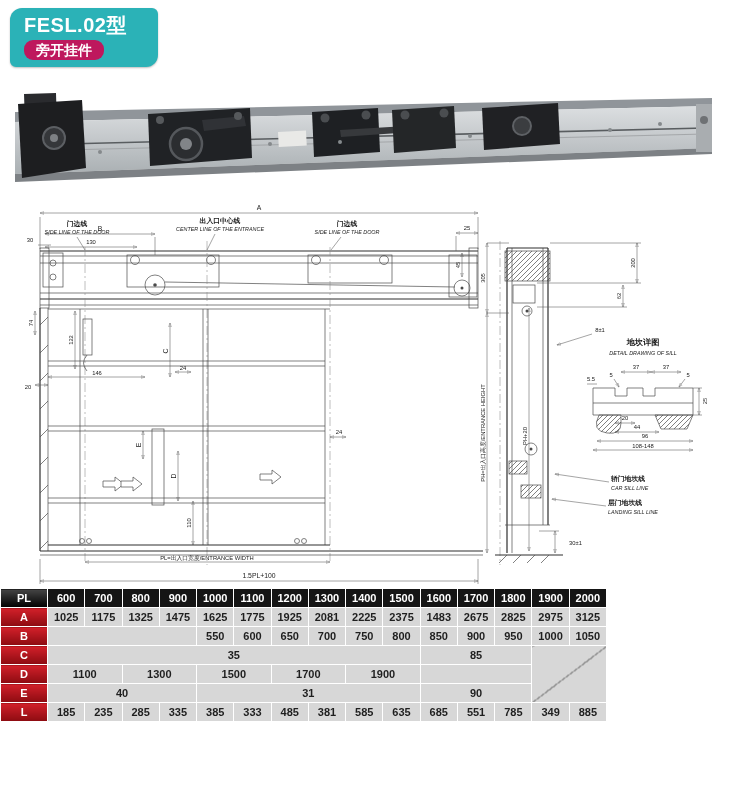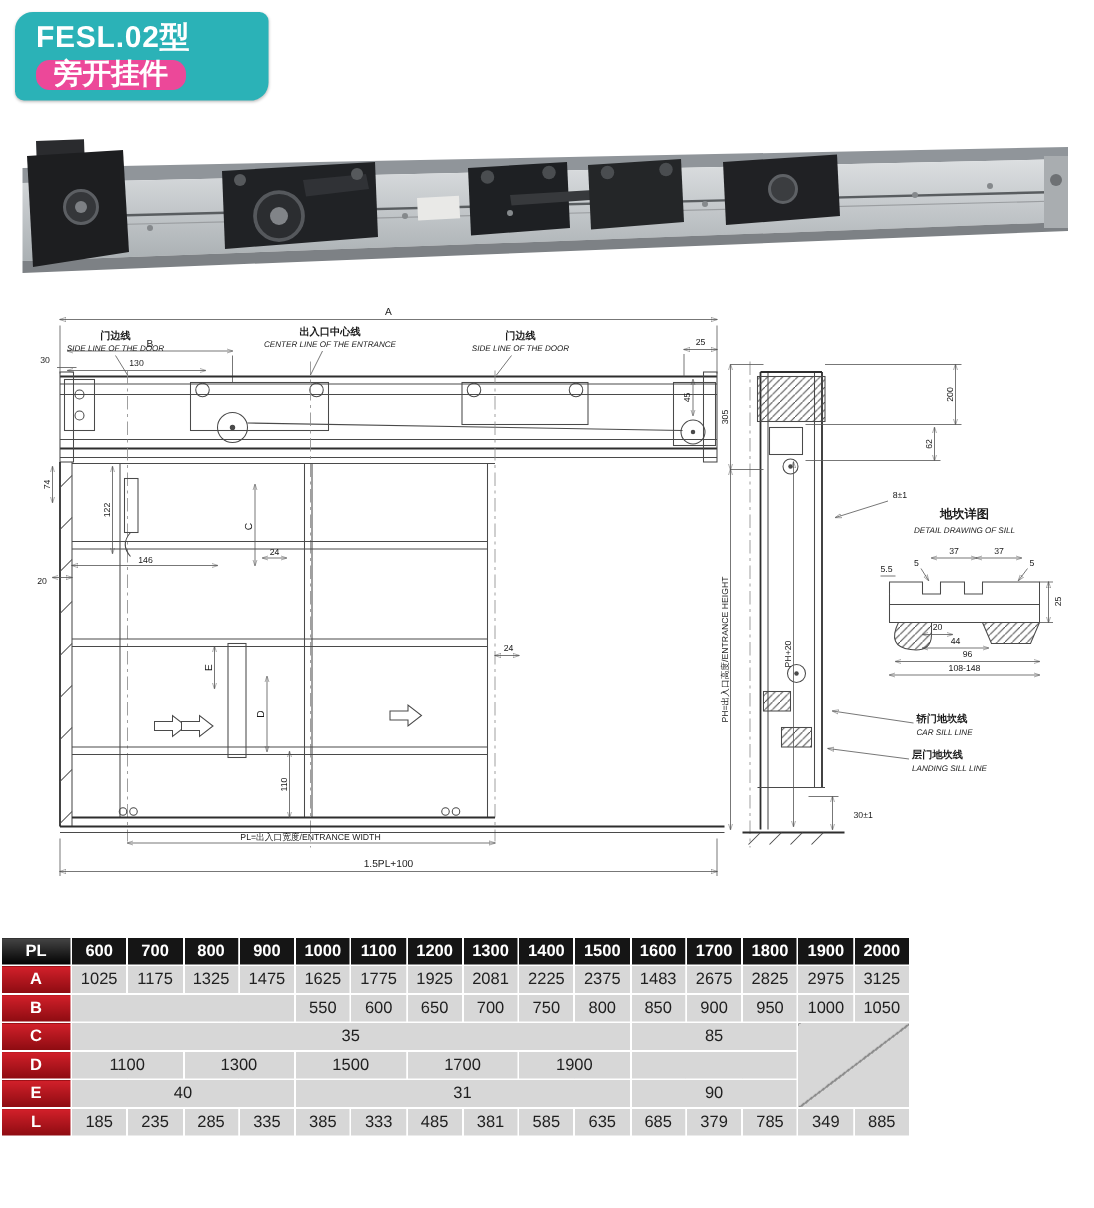--- a/index.html
+++ b/index.html
@@ -1,24 +1,24 @@
 <!DOCTYPE html>
 <html><head>
 <meta charset="utf-8">
 <style>
   html,body{margin:0;padding:0;background:#ffffff;}
   body{width:729px;height:805px;overflow:hidden;font-family:"Liberation Sans",sans-serif;}
   .page{position:relative;width:729px;height:805px;background:#fff;}
 
   
-  .badge{position:absolute;left:10px;top:8px;width:169px;background:#2bb2b7;
+  .badge{position:absolute;left:10px;top:8px;width:148px;background:#2bb2b7;
          border-radius:12px 6px 12px 6px;padding:5px 0 7px 0;box-shadow:0 1px 2px rgba(0,0,0,.25);}
   .badge-model{color:#fff;font-weight:bold;font-size:20px;line-height:24px;padding:0 14px;letter-spacing:.5px;}
-  .badge-type{margin:3px 10px 0 14px;background:#ec4899;border-radius:9px;display:inline-block;
-              padding:1px 12px;color:#fff;font-weight:bold;font-size:19px;line-height:18px;}
+  .badge-type{margin:3px 10px 0 14px;background:#be185d;border-radius:9px;display:inline-block;
+              padding:1px 12px;color:#fff;font-weight:bold;font-size:14px;line-height:18px;}
 
   
   .photo{position:absolute;left:10px;top:90px;width:710px;height:100px;}
 
   
   .drawing{position:absolute;left:15px;top:193px;width:700px;height:432px;}
   .drawing line{stroke:#4a4a4a;stroke-width:.7;}
   .drawing .dim{stroke:#5a5a5a;stroke-width:.55;}
   .drawing .cl{stroke:#8a8a8a;stroke-width:.55;stroke-dasharray:9 3 2 3;}
   .drawing .med{stroke:#2e2e2e;stroke-width:1.2;}
@@ -27,28 +27,28 @@
   .drawing .dot{fill:#4a4a4a;stroke:none;}
   .drawing .white{fill:#fff;}
   .drawing text{fill:#1a1a1a;stroke:none;font-family:"Liberation Sans",sans-serif;}
   .t5{font-size:5.8px;}
   .t6{font-size:6.8px;}
   .cn{font-size:6.8px;font-weight:bold;}
   .en{font-size:5.4px;font-style:italic;fill:#333;}
   .big{font-size:8.2px;font-weight:bold;}
 
   
-  .spec{position:absolute;left:0;top:624px;width:607px;border-collapse:collapse;table-layout:fixed;}
+  .spec{position:absolute;left:0;top:588px;width:607px;border-collapse:collapse;table-layout:fixed;}
   .spec th,.spec td{border:1px solid #ffffff;height:18px;padding:0;text-align:center;vertical-align:middle;
                     font-size:11px;overflow:hidden;white-space:nowrap;}
   .spec .c-lbl{width:47px;}
   .spec .hdr th{background:#151515;color:#fff;font-weight:bold;}
   .spec .hdr th.pl{background:linear-gradient(180deg,#454545,#000);}
   .spec td.lbl{background:linear-gradient(180deg,#d2202a,#8c0b11);color:#fff;font-weight:bold;}
-  .spec td.val{background:#d7d7d7;color:#1f1f1f;font-weight:normal;}
+  .spec td.val{background:#d7d7d7;color:#1f1f1f;font-weight:bold;}
   .spec td.diag{background-color:#d7d7d7;
     background-image:linear-gradient(to bottom right,rgba(0,0,0,0) 49.3%,#8a8a8a 49.3%,#8a8a8a 50.7%,rgba(0,0,0,0) 50.7%);}
 </style>
 </head>
 <body>
 
 <div class="page">
 
   <div class="badge">
     <div class="badge-model">FESL.02型</div>
@@ -426,21 +426,21 @@
           <td class="val">235</td>
           <td class="val">285</td>
           <td class="val">335</td>
           <td class="val">385</td>
           <td class="val">333</td>
           <td class="val">485</td>
           <td class="val">381</td>
           <td class="val">585</td>
           <td class="val">635</td>
           <td class="val">685</td>
-          <td class="val">379</td>
+          <td class="val">551</td>
           <td class="val">785</td>
           <td class="val">349</td>
           <td class="val">885</td>
         </tr>
       </tbody>
     </table>
 
 </div>
 
 </body></html>

